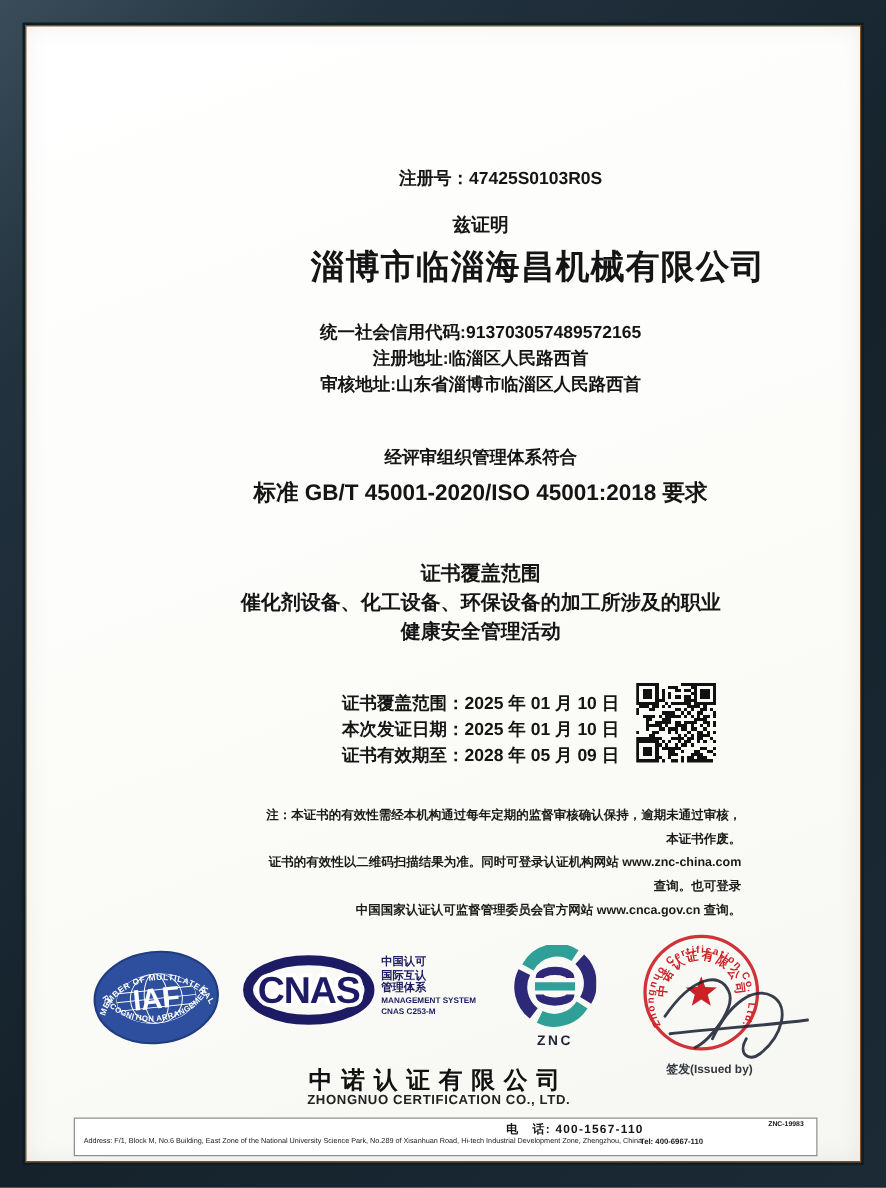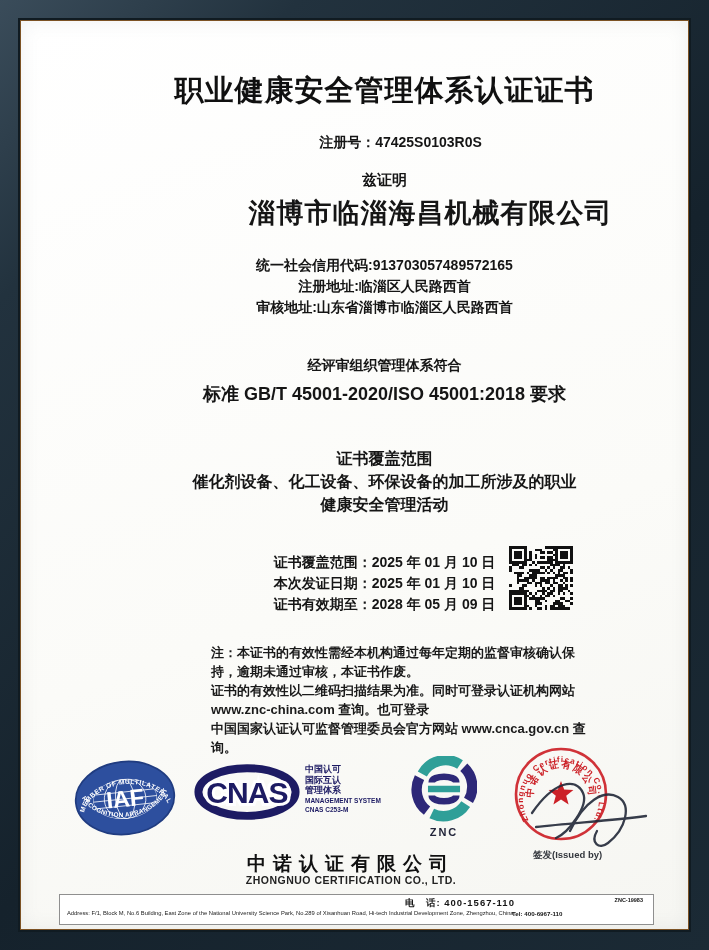--- a/index.html
+++ b/index.html
@@ -16,21 +16,21 @@
   }
   .abs{position:absolute;}
   .ctr{left:79px;right:19px;text-align:center;}
   .t-title{font-size:29px;font-weight:700;letter-spacing:1px;color:#101010;}
   .t-bold14{font-size:14px;font-weight:700;}
   .t-bold15{font-size:15px;font-weight:700;}
   .t-company{font-size:27px;font-weight:700;letter-spacing:1px;}
   .t-standard{font-size:18px;font-weight:700;}
   .t-scope{font-size:16px;font-weight:700;}
   .dates-block{display:inline-block;text-align:left;font-size:14px;font-weight:700;line-height:21px;}
-  .note{font-size:13px;font-weight:700;line-height:19px;text-align:left;color:#1a1a1a;}
+  .note{font-size:10px;font-weight:700;line-height:19px;text-align:right;color:#1a1a1a;}
   .cnas-text{color:#1d1b63;text-align:left;line-height:10.5px;}
   .cnas-cn{font-size:9px;font-weight:700;}
   .cnas-en{font-size:6.5px;font-weight:700;line-height:9px;}
   .znc-label{font-size:11px;font-weight:700;letter-spacing:2px;color:#22253a;text-align:center;}
   .issuer-cn{left:0;width:660px;text-align:center;font-size:19px;font-weight:700;letter-spacing:7px;color:#111;}
   .issuer-en{left:0;width:660px;text-align:center;font-size:10.5px;font-weight:700;letter-spacing:.5px;color:#222;}
   .footer-box{left:58px;top:893px;width:593px;height:29px;border:1px solid #8f8f8f;background:#fff;}
   .f-addr-cn{left:7px;top:3px;font-size:8.5px;font-weight:700;white-space:nowrap;}
   .f-phone{left:345px;top:2px;font-size:9.5px;font-weight:700;letter-spacing:1px;}
   .f-code{right:10px;top:2px;font-size:5.5px;font-weight:700;}
@@ -38,21 +38,20 @@
   .f-tel{left:452px;top:15px;font-size:6.2px;font-weight:600;}
   .issued-by{left:512px;top:828px;width:110px;text-align:left;font-size:9.5px;font-weight:700;color:#33373d;}
   svg text{font-family:"Liberation Sans","DejaVu Sans",sans-serif;}
 </style>
 </head>
 <body>
 
 <div class="page">
   <div class="paper">
 
-    <div class="abs ctr t-title" style="top:50px">职业健康安全管理体系认证证书</div>
 
     <div class="abs" style="left:92px;right:0;top:113px;text-align:center;font-size:14px;font-weight:700">
       <span>注册号：</span><span>47425S0103R0S</span>
     </div>
 
     <div class="abs ctr t-bold15" style="top:150px">兹证明</div>
 
     <div class="abs t-company" style="left:152px;right:0;top:174px;text-align:center">淄博市临淄海昌机械有限公司</div>
 
     <div class="abs ctr t-bold14" style="top:236px">统一社会信用代码:913703057489572165</div>

